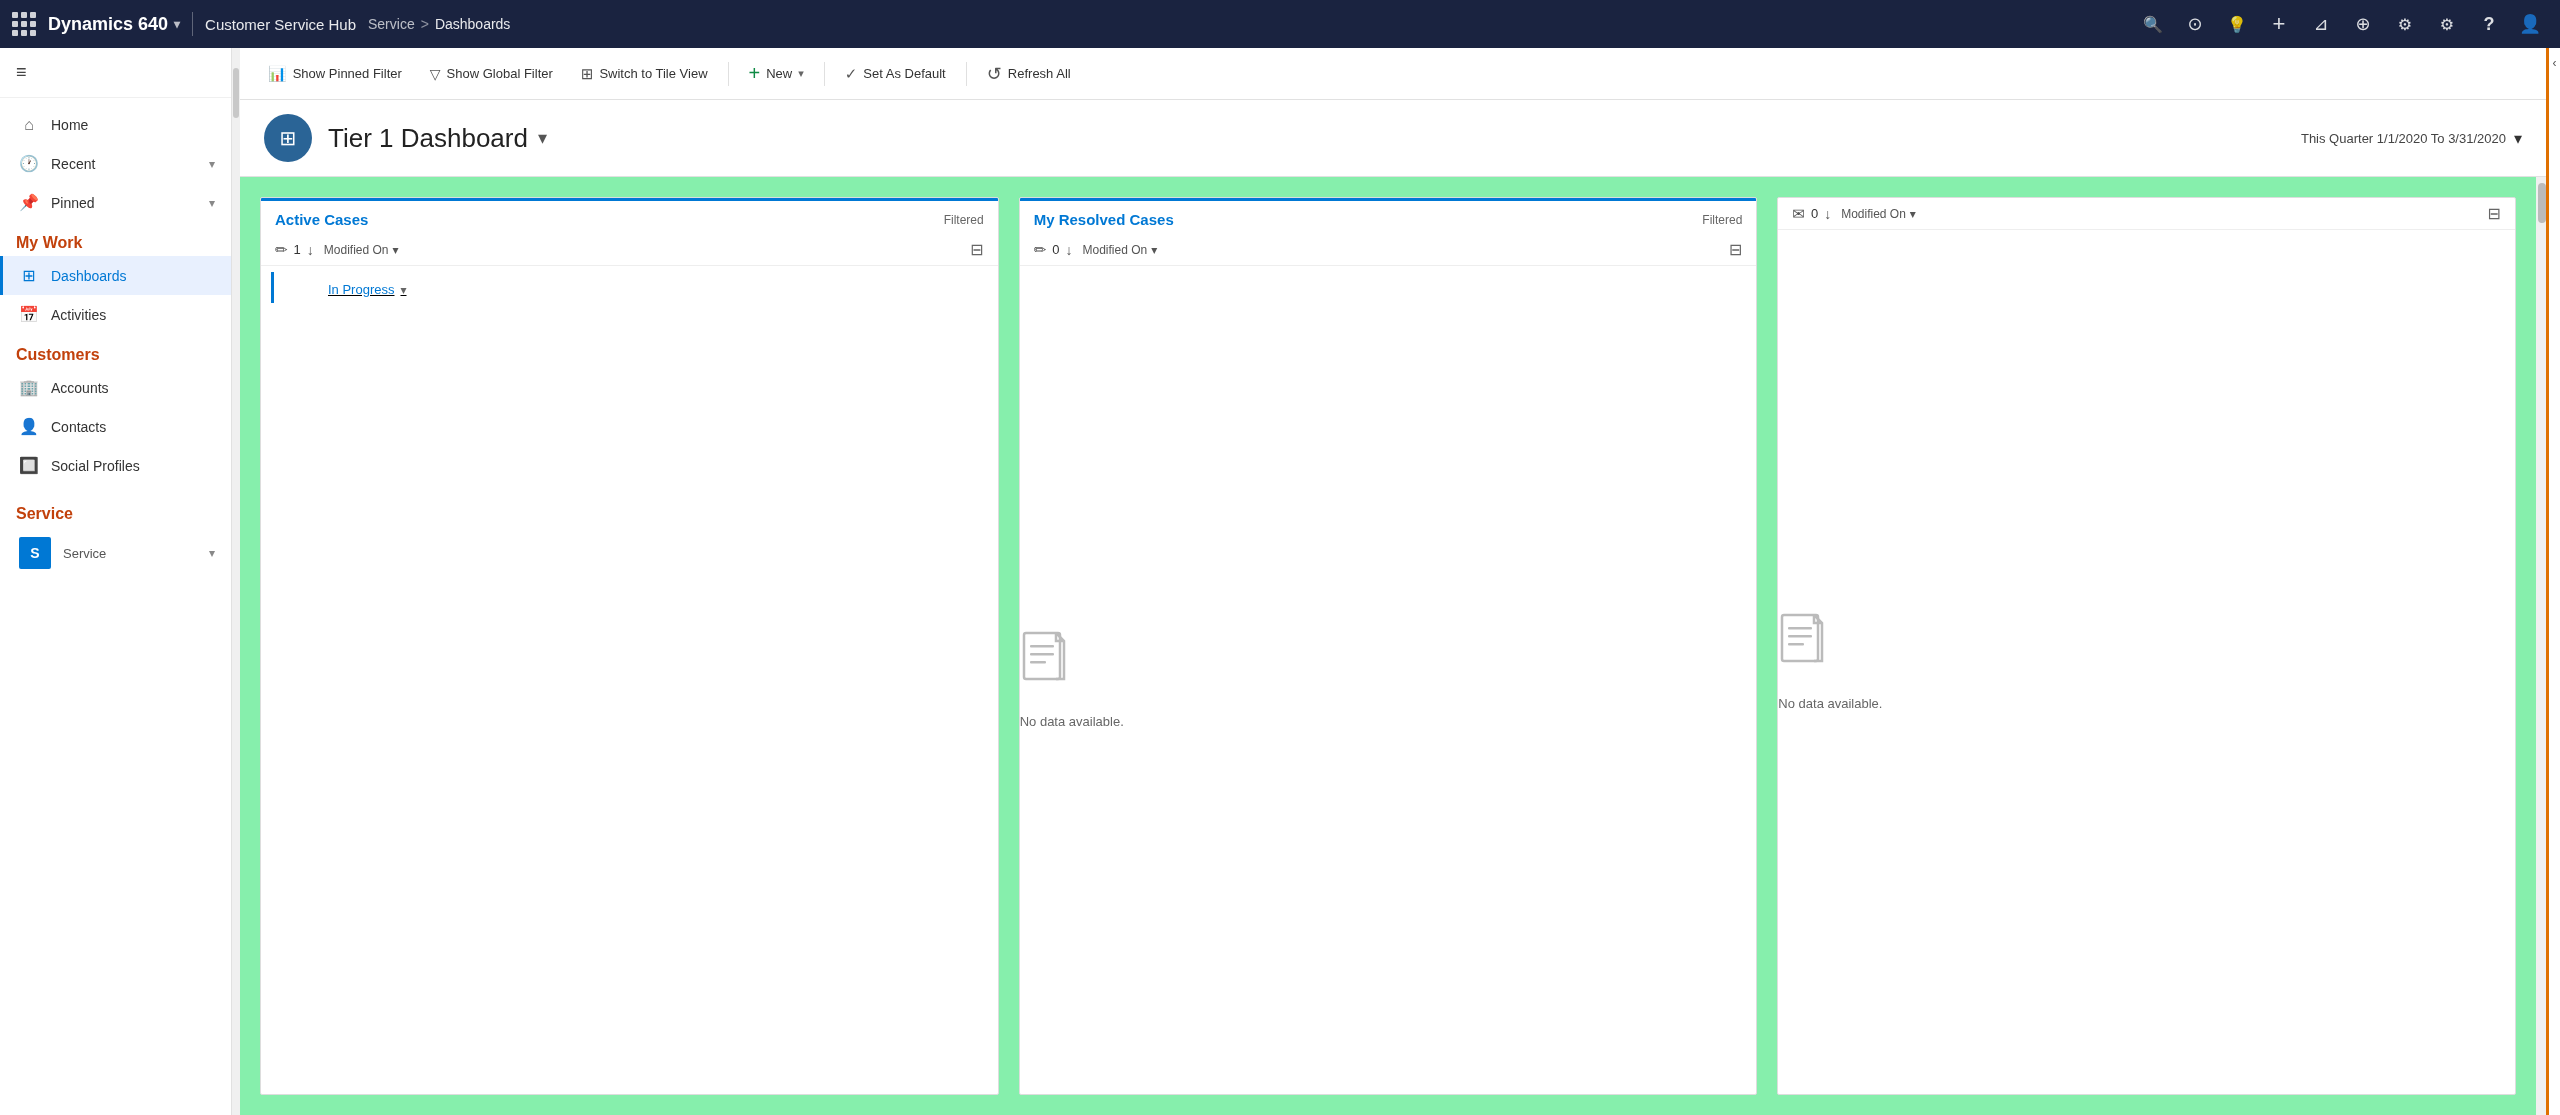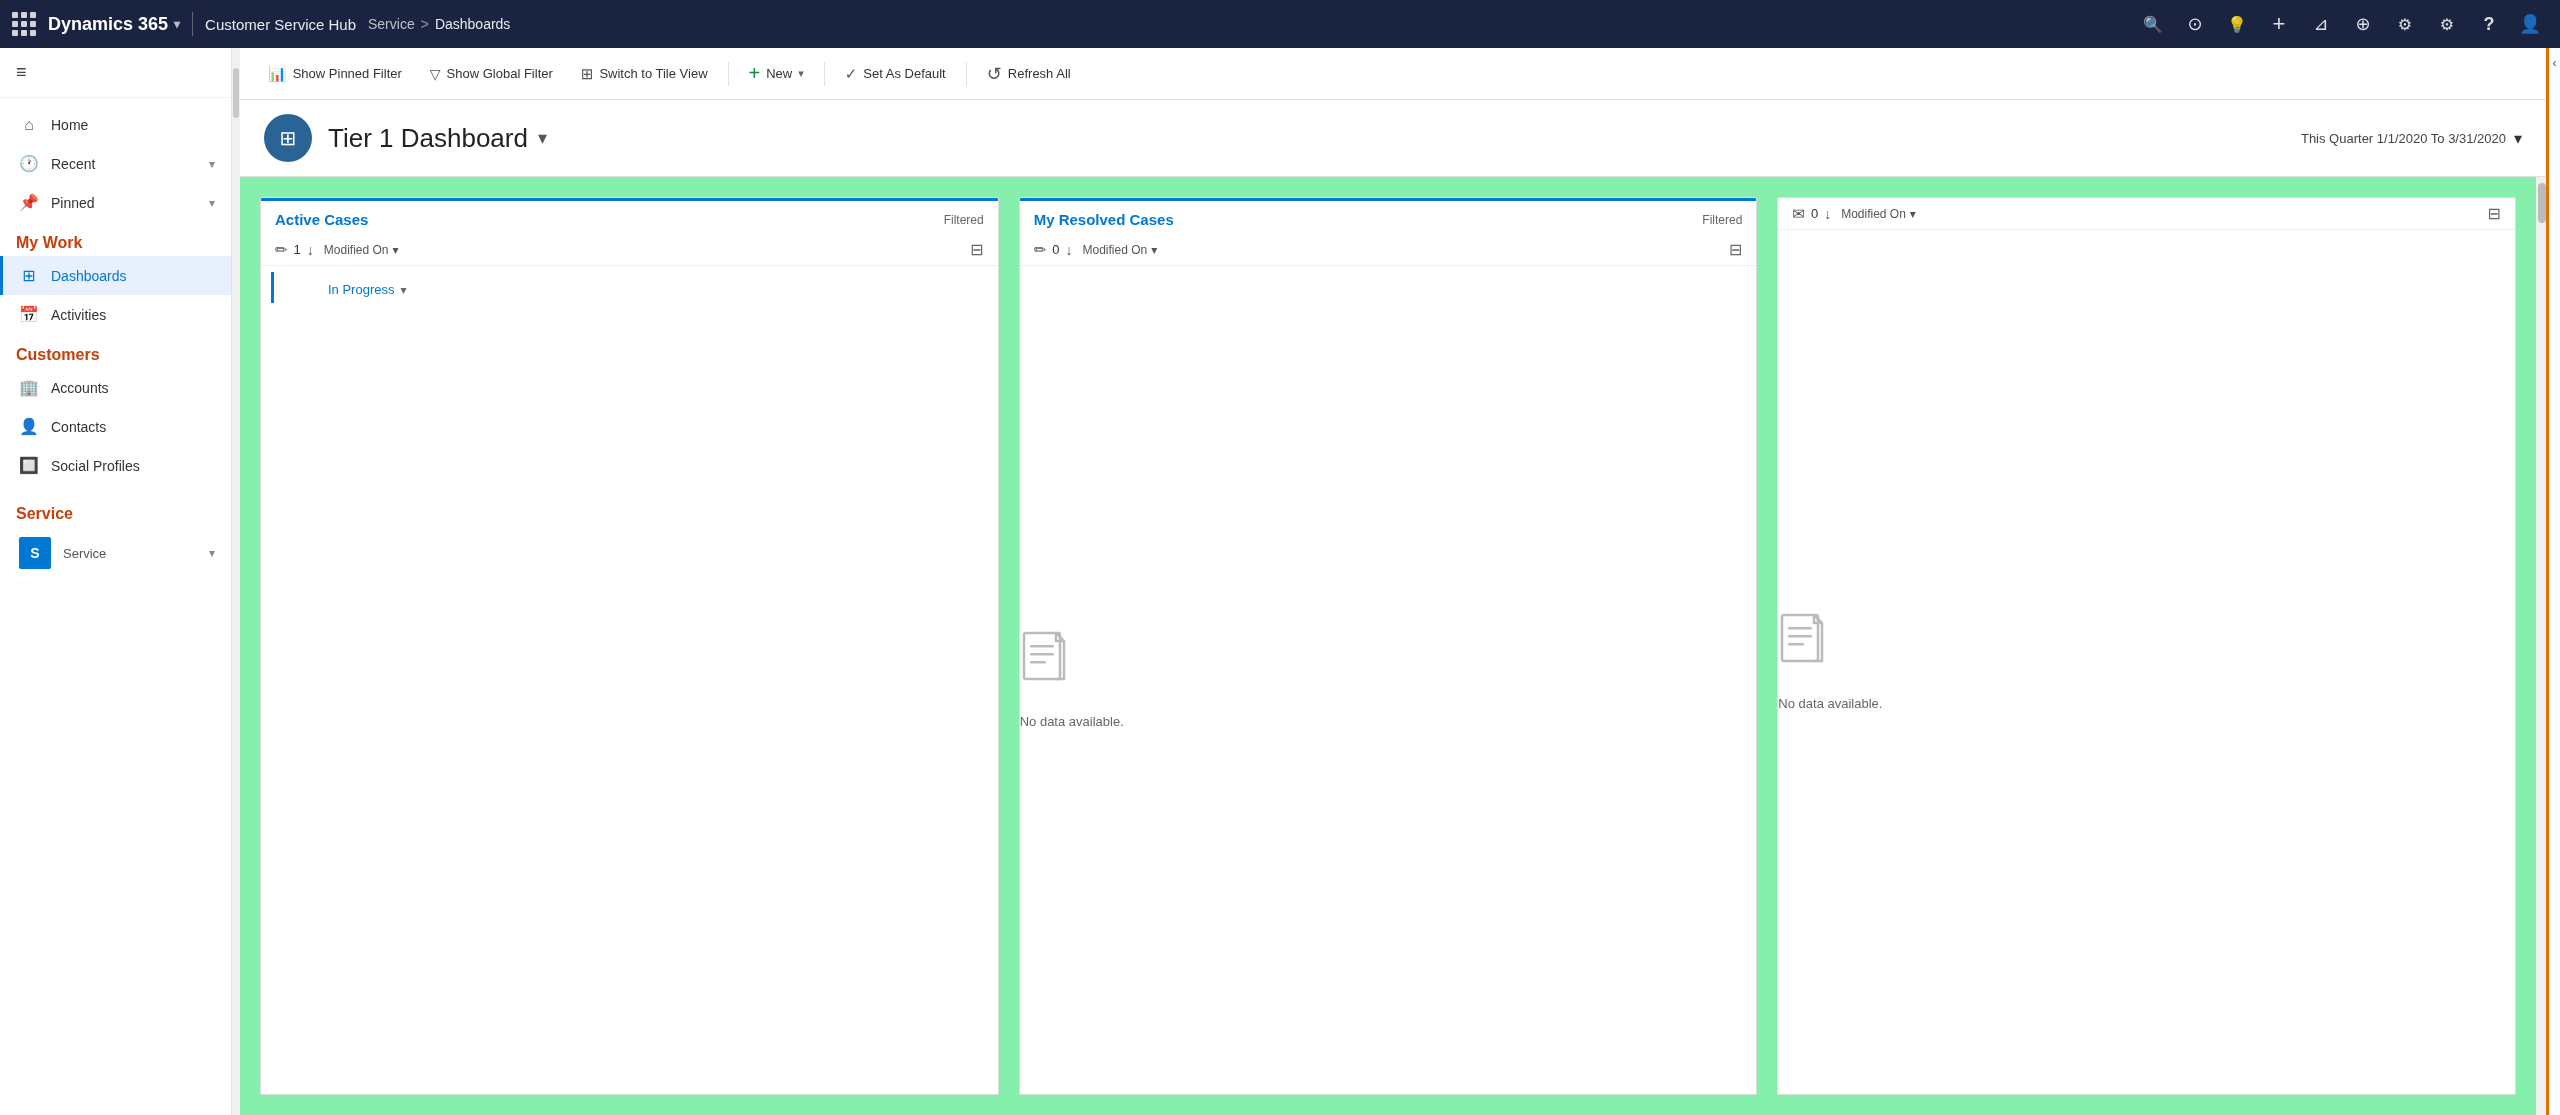--- a/index.html
+++ b/index.html
@@ -155,21 +155,21 @@
     .card-item-channel { color: #333; }
     .card-item-owner { color: #0078d4; cursor: pointer; }
     .card-item-menu { margin-left: auto; font-size: 16px; color: #666; cursor: pointer; letter-spacing: 2px; }
     .card-item-main { display: flex; align-items: center; gap: 10px; }
     .avatar {
       width: 36px; height: 36px; border-radius: 50%; background: #7a6c1a;
       display: flex; align-items: center; justify-content: center;
       color: white; font-size: 12px; font-weight: 600; flex-shrink: 0;
     }
     .card-item-name { font-size: 14px; font-weight: 500; color: #333; }
-    .card-item-status { display: flex; align-items: center; gap: 6px; margin-top: 4px; padding-left: 46px; }
+    .card-item-status { display: flex; align-items: center; gap: 6px; margin-top: 4px; padding-left: 46px; text-decoration: underline; }
     .status-text { font-size: 13px; color: #0078d4; }
     .status-chevron { font-size: 12px; color: #666; }
 
     
     .no-data {
       flex: 1; display: flex; flex-direction: column;
       align-items: flex-start; justify-content: center; gap: 12px;
     }
     .no-data-icon { font-size: 48px; color: #bbb; }
     .no-data-text { font-size: 13px; color: #666; }
@@ -212,21 +212,21 @@
         <span></span>
       <span></span>
         <span></span>
         <span></span>
       <span></span>
         <span></span>
         <span></span>
     </div>
   </div>
   <div class="top-nav-brand">
-    <span>Dynamics 365</span>
+    <span>Dynamics 640</span>
     <span class="top-nav-brand-arrow">▾</span>
   </div>
   <div class="top-nav-divider"></div>
   <span class="top-nav-app">Customer Service Hub</span>
   <div class="top-nav-breadcrumb">
     <span>Service</span>
     <span class="sep">&gt;</span>
     <span class="current">Dashboards</span>
   </div>
   <div class="top-nav-right">

